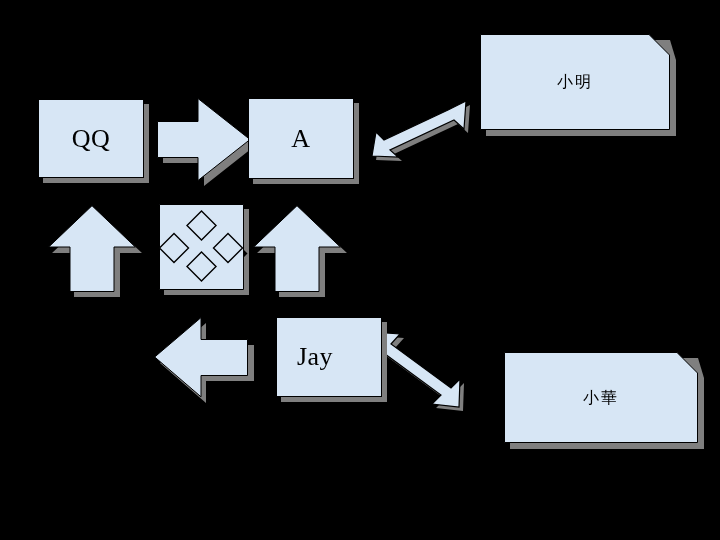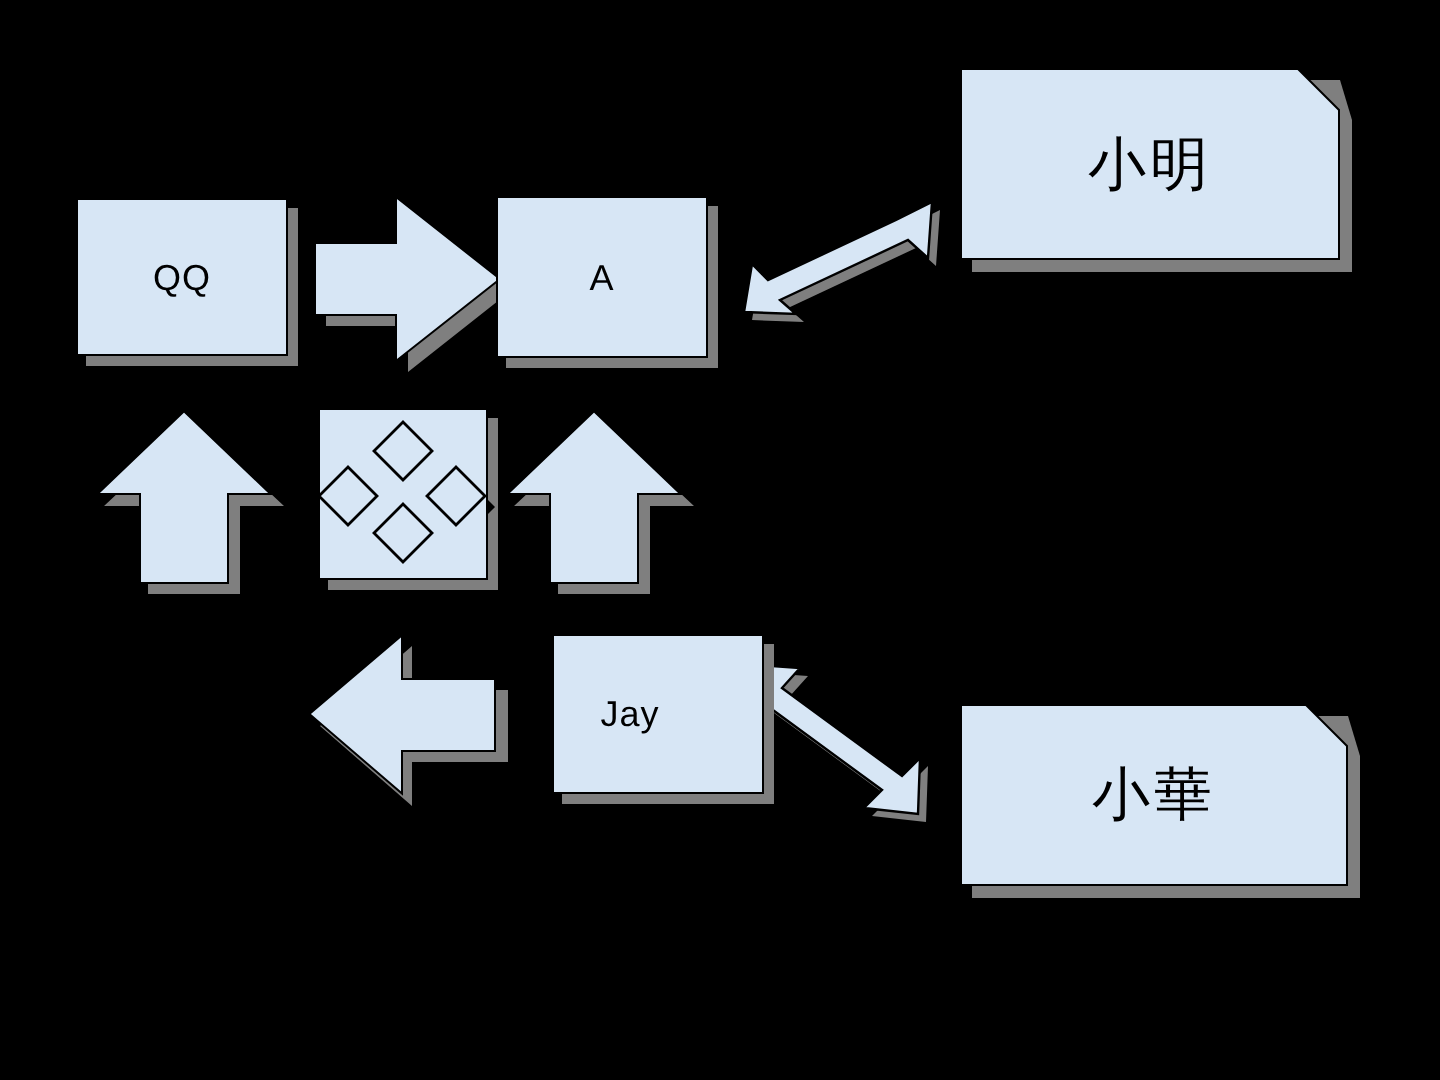--- a/index.html
+++ b/index.html
@@ -28,29 +28,30 @@
   .node .label {
     position: absolute;
     left: 0;
     top: 0;
     width: 100%;
     height: 100%;
     display: flex;
     align-items: center;
     justify-content: center;
     color: #000000;
-    font-size: 18px;
+    font-size: 26px;
     line-height: 1;
     letter-spacing: 0.5px;
     pointer-events: none;
     user-select: none;
+    font-family: Liberation Serif, serif;
   }
   .node .label.cjk {
     font-family: "DejaVu Sans", "Liberation Sans", sans-serif;
-    font-size: 29px;
+    font-size: 16px;
     letter-spacing: 2px;
   }
   .connector {
     position: absolute;
   }
   .connector svg {
     display: block;
     overflow: visible;
   }
 </style>
@@ -150,21 +151,21 @@
   </div>
 
   <div class="node" style="left:248px; top:317px; width:106px; height:80px;padding-left:28px;">
     <svg width="112" height="86" viewBox="0 0 112 86">
       <rect x="5" y="5" width="106" height="80" fill="#7f7f7f"></rect>
       <rect x="0.5" y="0.5" width="105" height="79" fill="#d7e6f5" stroke="#000000" stroke-width="1"></rect>
     </svg>
     <div class="label">Jay</div>
   </div>
 
-  <div class="node" style="left:480px; top:352px; width:194px; height:91px;">
+  <div class="node" style="left:504px; top:352px; width:194px; height:91px;">
     <svg width="200" height="97" viewBox="0 0 200 97">
       <polygon points="6,6 194,6 200,26 200,97 6,97" fill="#7f7f7f"></polygon>
       <polygon points="0.5,0.5 173,0.5 193.5,21 193.5,90.5 0.5,90.5" fill="#d7e6f5" stroke="#000000" stroke-width="1" stroke-linejoin="miter"></polygon>
     </svg>
     <div class="label cjk">小華</div>
   </div>
 
 </div>
 
 </body></html>

